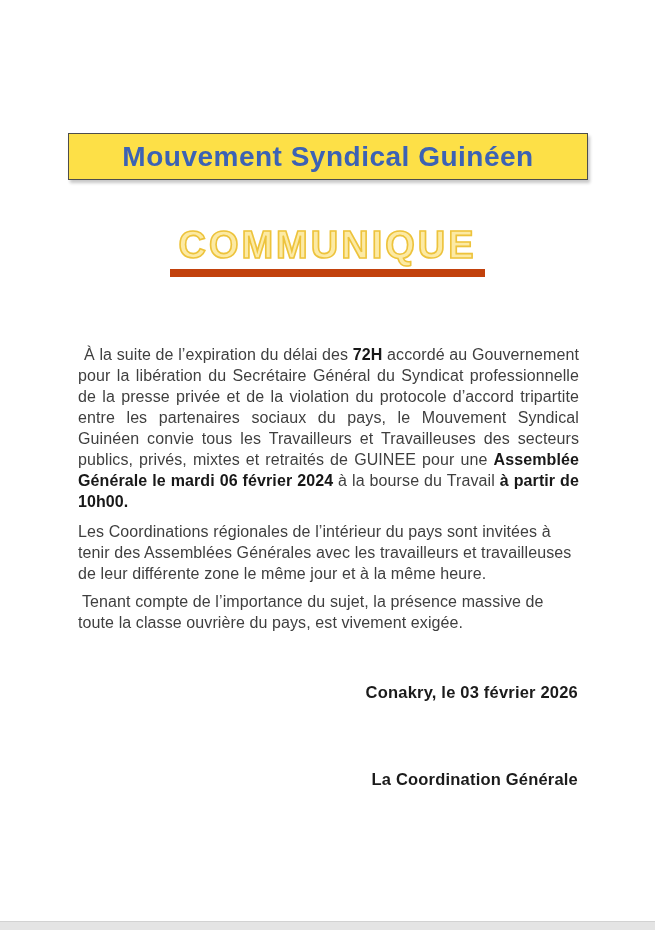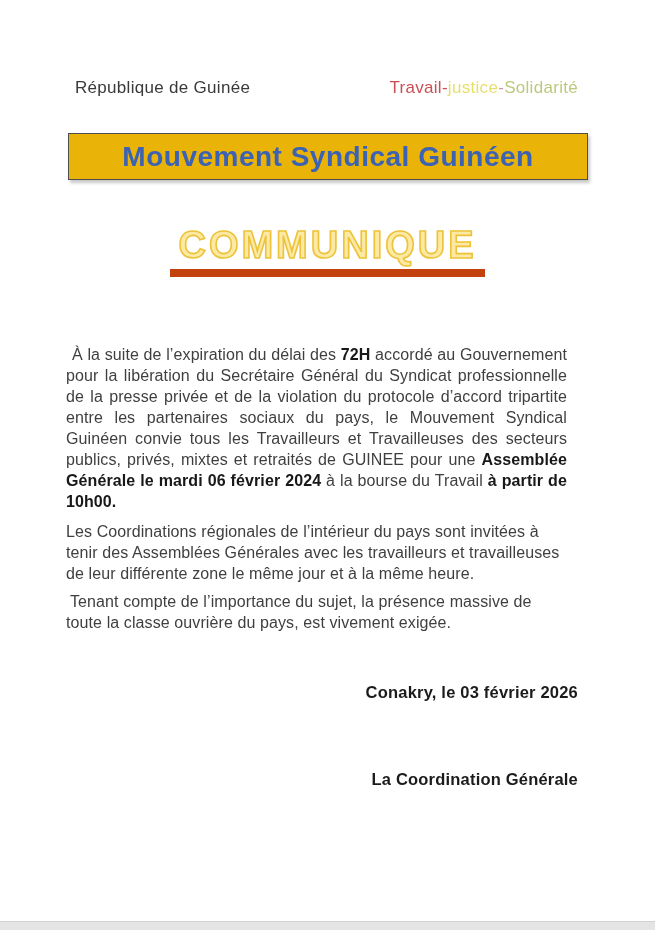--- a/index.html
+++ b/index.html
@@ -33,21 +33,21 @@
   .motto {
     letter-spacing: 0.3px;
   }
   
   .title-banner {
     position: absolute;
     left: 68px;
     top: 133px;
     width: 518px;
     height: 45px;
-    background: #eab308;
+    background: #fde047;
     border: 1px solid #4d4d4d;
     box-shadow: 2px 3px 3px rgba(0,0,0,0.22);
     display: flex;
     align-items: center;
     justify-content: center;
   }
   .title-banner .banner-text {
     color: #3c62b4;
     font-size: 28px;
     font-weight: 700;
@@ -68,21 +68,21 @@
     letter-spacing: 3px;
     color: #fceaa4;
     -webkit-text-stroke: 1.6px #edc33c;
     text-shadow: 0 0 1px #edc33c;
     border-bottom: 8px solid #c2410c;
     padding: 0 8px 2px 8px;
   }
   
   .body-text {
     position: absolute;
-    left: 66px;
+    left: 78px;
     width: 501px;
     color: #3f3f3f;
     font-size: 16px;
     line-height: 21px;
     letter-spacing: 0.1px;
   }
   .para-1 { top: 328px; text-align: justify; text-indent: 6px; }
   .para-2 { top: 505px; text-align: left; }
   .para-3 { top: 575px; text-align: left; text-indent: 4px; }
   .body-text .b {
@@ -117,24 +117,20 @@
     height: 8px;
     background: #e4e4e4;
     border-top: 1px solid #d2d2d2;
   }
 </style>
 </head>
 <body>
 
 <div class="page">
 
-  <div class="header-row">
-    <span class="country">République de Guinée</span>
-    <span class="motto"><span style="color: rgb(201, 79, 85);">Travail</span><span style="color: rgb(201, 79, 85);">-</span><span style="color: rgb(231, 223, 108);">justice</span><span style="color: rgb(217, 149, 160);">-</span><span style="color: rgb(188, 201, 124);">Solidarité</span></span>
-  </div>
 
   <div class="title-banner">
     <span class="banner-text">Mouvement Syndical Guinéen</span>
   </div>
 
   <div class="communique-wrap">
     <span class="communique">COMMUNIQUE</span>
   </div>
 
   <p class="body-text para-1"><span>À la suite de l’expiration du délai des </span><span class="b">72H</span><span> accordé au Gouvernement pour la libération du Secrétaire Général du Syndicat professionnelle de la presse privée et de la violation du protocole d’accord tripartite entre les partenaires sociaux du pays, le Mouvement Syndical Guinéen convie tous les Travailleurs et Travailleuses des secteurs publics, privés, mixtes et retraités de GUINEE pour une </span><span class="b">Assemblée Générale le mardi 06 février 2024</span><span> à la bourse du Travail </span><span class="b">à partir de 10h00.</span></p>

